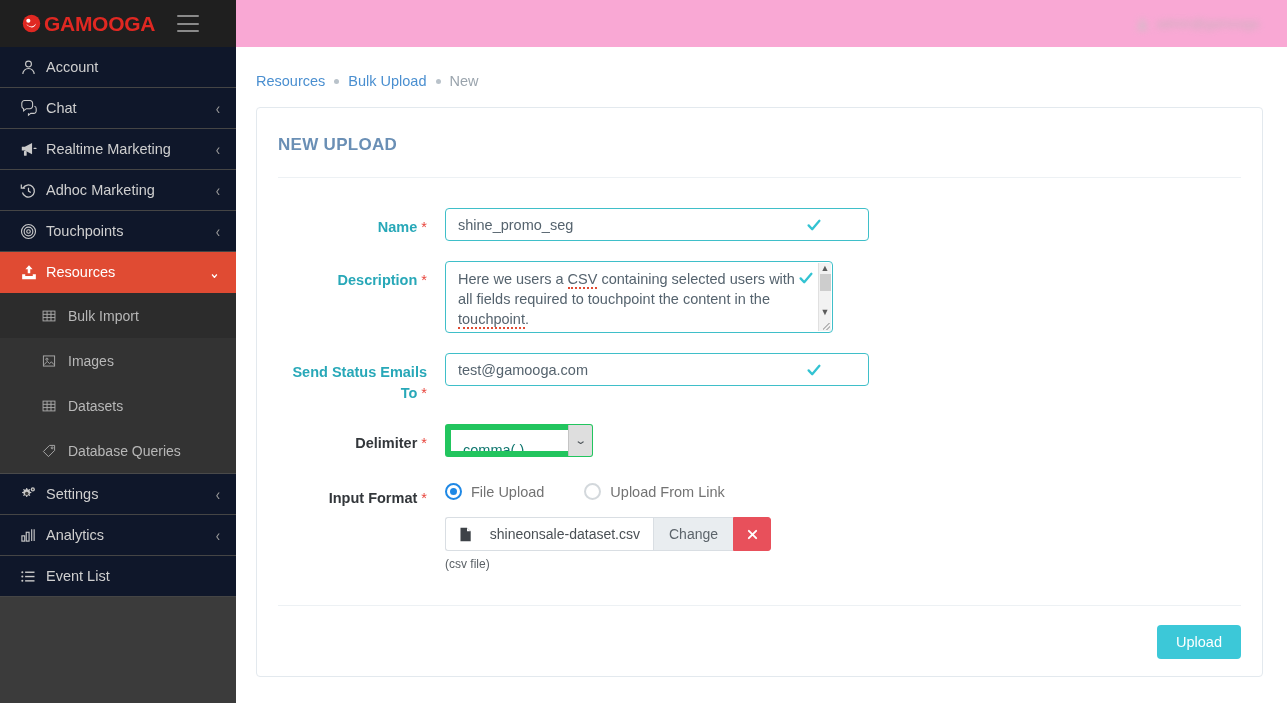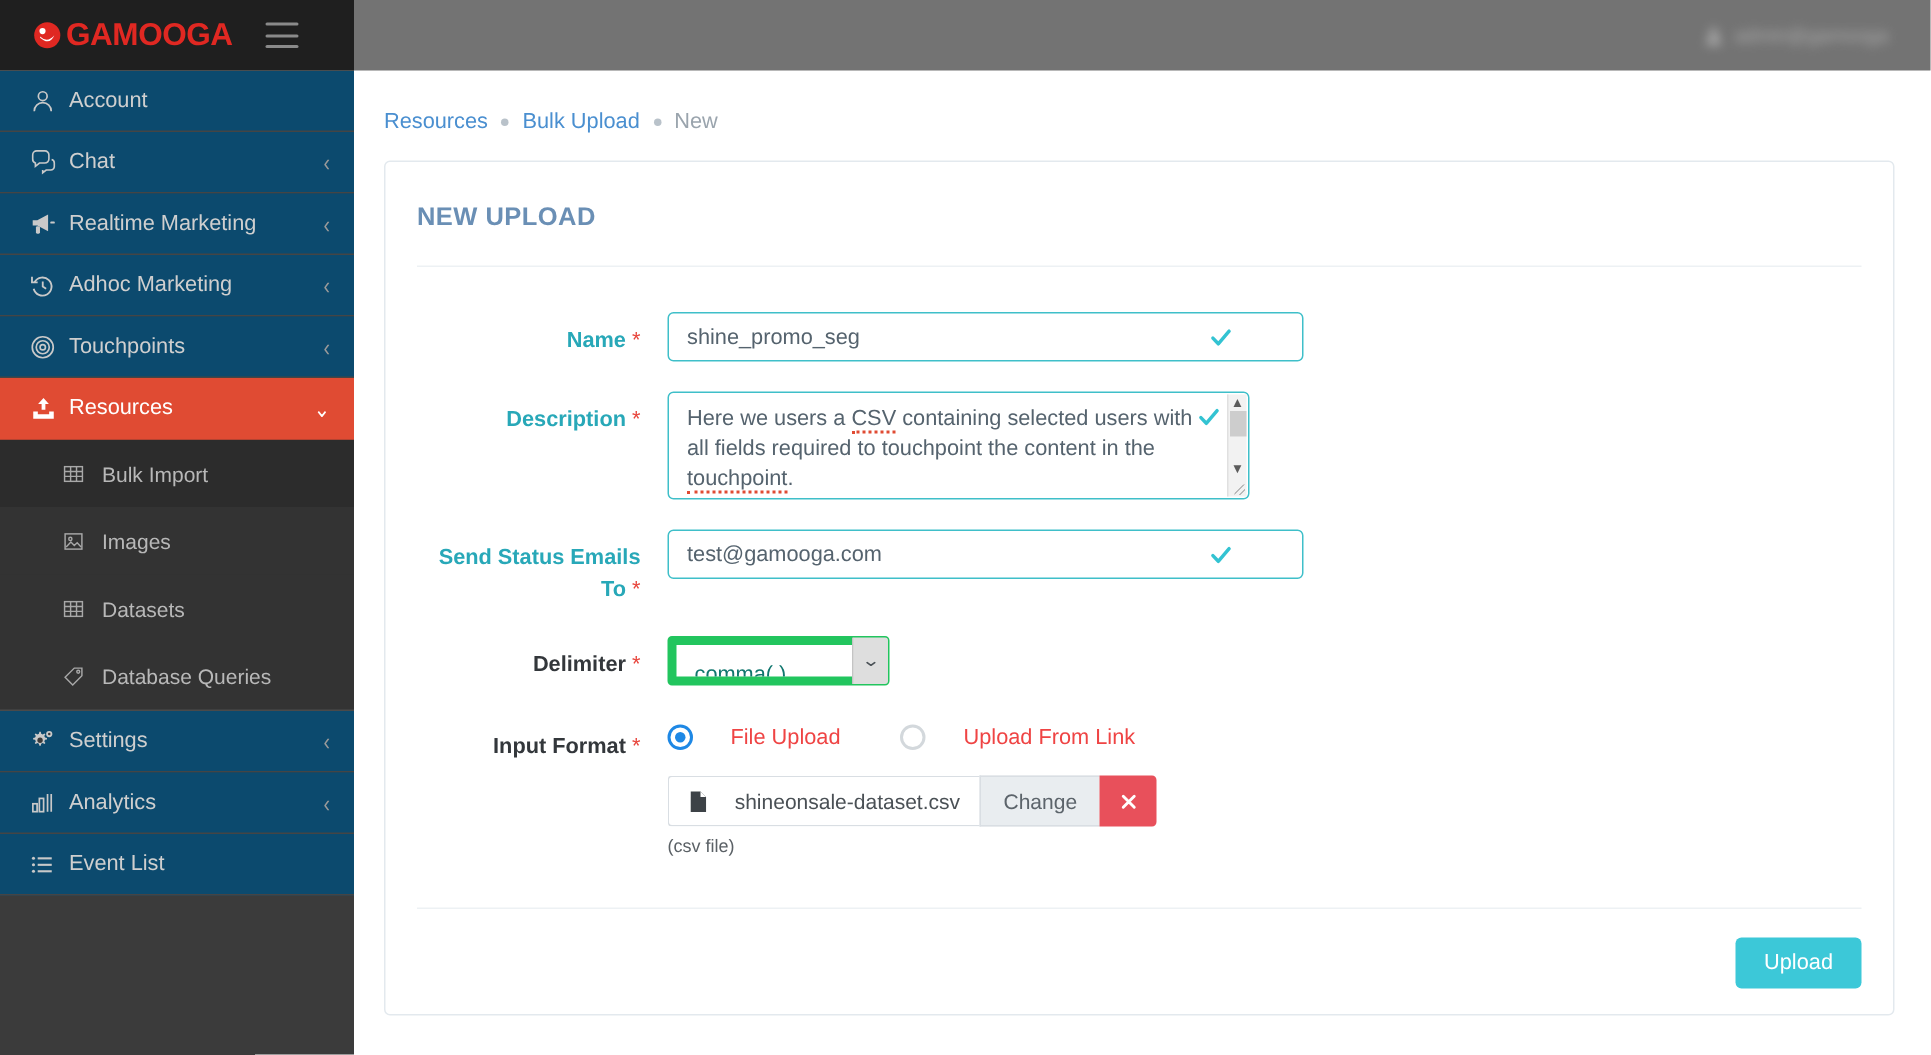--- a/index.html
+++ b/index.html
@@ -8,21 +8,21 @@
     width: 1287px; height: 703px;
     overflow: hidden;
     font-family: "Liberation Sans", sans-serif;
     background: #ffffff;
   }
 
   
   .topbar {
     position: absolute; top: 0; left: 0;
     width: 1287px; height: 47px;
-    background: #737373;
+    background: #f9a8d4;
     display: flex; align-items: center;
     z-index: 20;
   }
   .brand-zone {
     width: 236px; height: 47px;
     display: flex; align-items: center;
     padding-left: 22px;
     background: #1f1f1f;
   }
   .logo-wrap { display: flex; align-items: center; gap: 3px; }
@@ -68,21 +68,21 @@
   }
   .nav-item {
     position: relative;
     display: flex; align-items: center;
     height: 41px;
     padding-left: 20px;
     color: #cfcfcf;
     font-size: 14.5px;
     border-bottom: 1px solid #454545;
     cursor: pointer;
-    background: #0c4a6e;
+    background: #0f172a;
   }
   .nav-item .ico {
     width: 26px; display: flex; align-items: center; justify-content: flex-start;
     color: #c9c9c9; flex: none;
   }
   .nav-item .ico svg { display: block; }
   .nav-item .lbl { flex: 1; }
   .nav-item .caret {
     color: #9a9a9a; font-size: 13px; margin-right: 16px;
     transform: scaleY(1.25);
@@ -259,21 +259,21 @@
     background: #dedede;
     border-left: 1px solid #c4c4c4;
     border-radius: 0 2px 2px 0;
     display: flex; align-items: center; justify-content: center;
     pointer-events: none;
   }
   .sel-btn span { font-size: 11px; color: #4b5257; transform: scaleX(1.4); }
 
   .radio-row { display: flex; align-items: center; gap: 12px; padding-top: 8px; }
   .radio-opt { display: flex; align-items: center; gap: 9px; cursor: pointer; }
-  .radio-opt .rtxt { font-size: 14.5px; color: #ef4444; margin-left: 16px; }
+  .radio-opt .rtxt { font-size: 14.5px; color: #737373; }
   .rdot {
     width: 17px; height: 17px;
     border-radius: 50%;
     border: 2px solid #d3d8dc;
     background: #ffffff;
     display: flex; align-items: center; justify-content: center;
     flex: none;
   }
   .rdot.on { border-color: #1e88e5; }
   .rdot.on::after {

